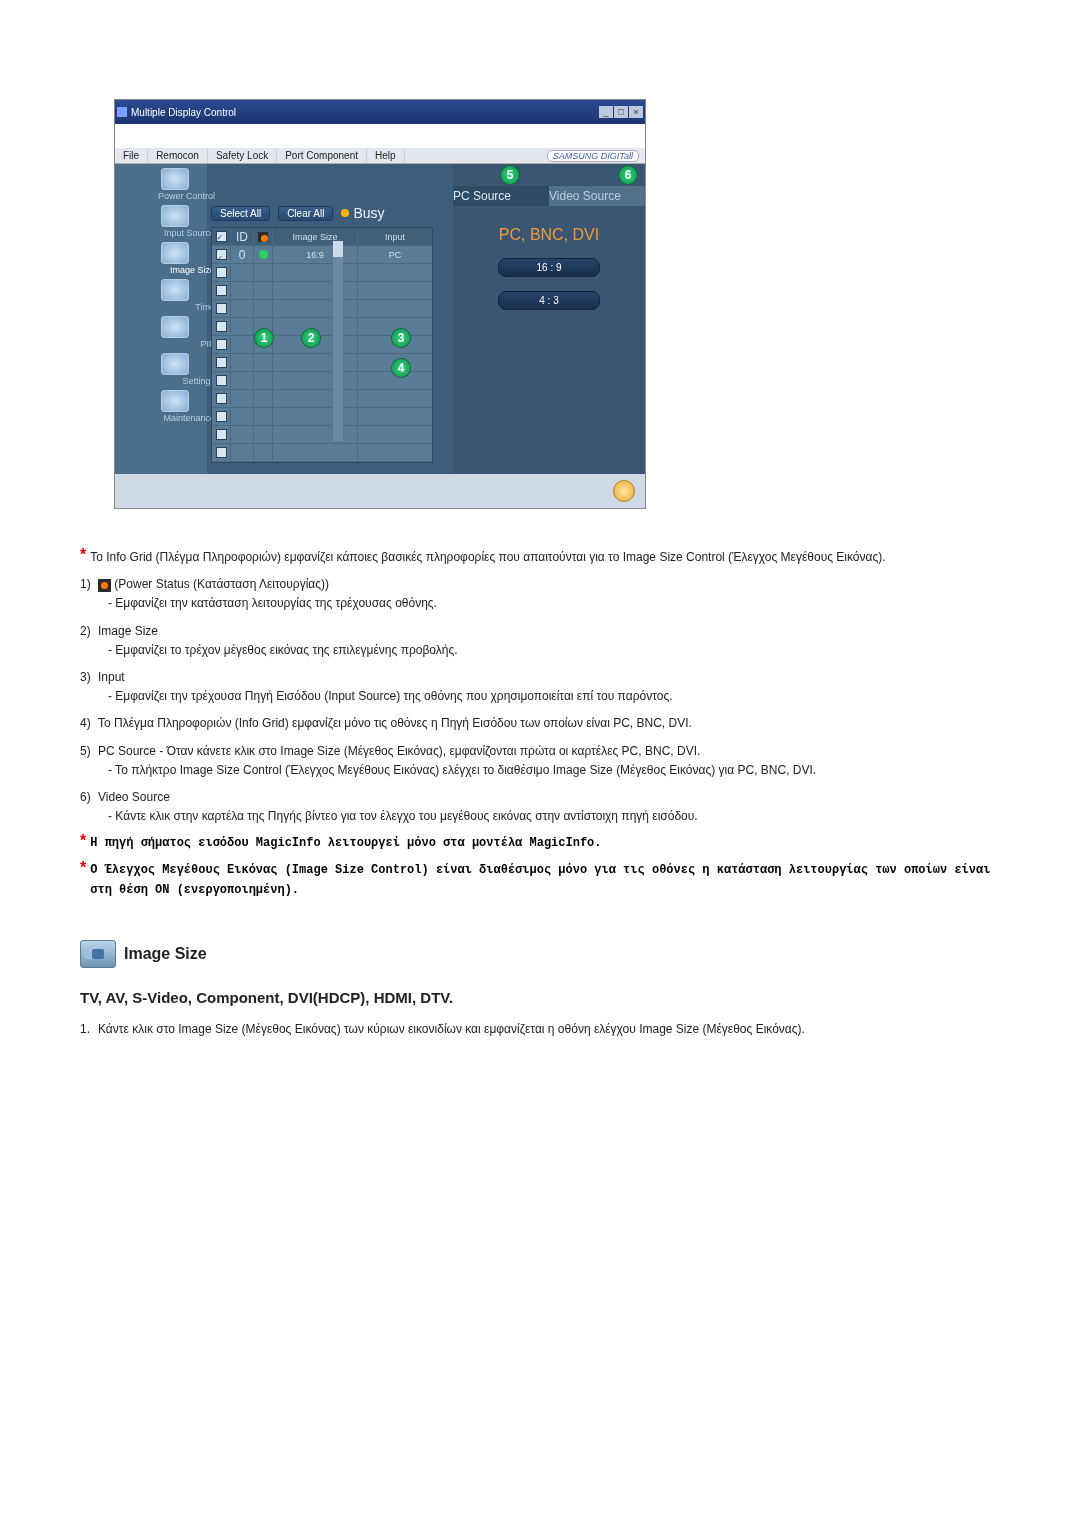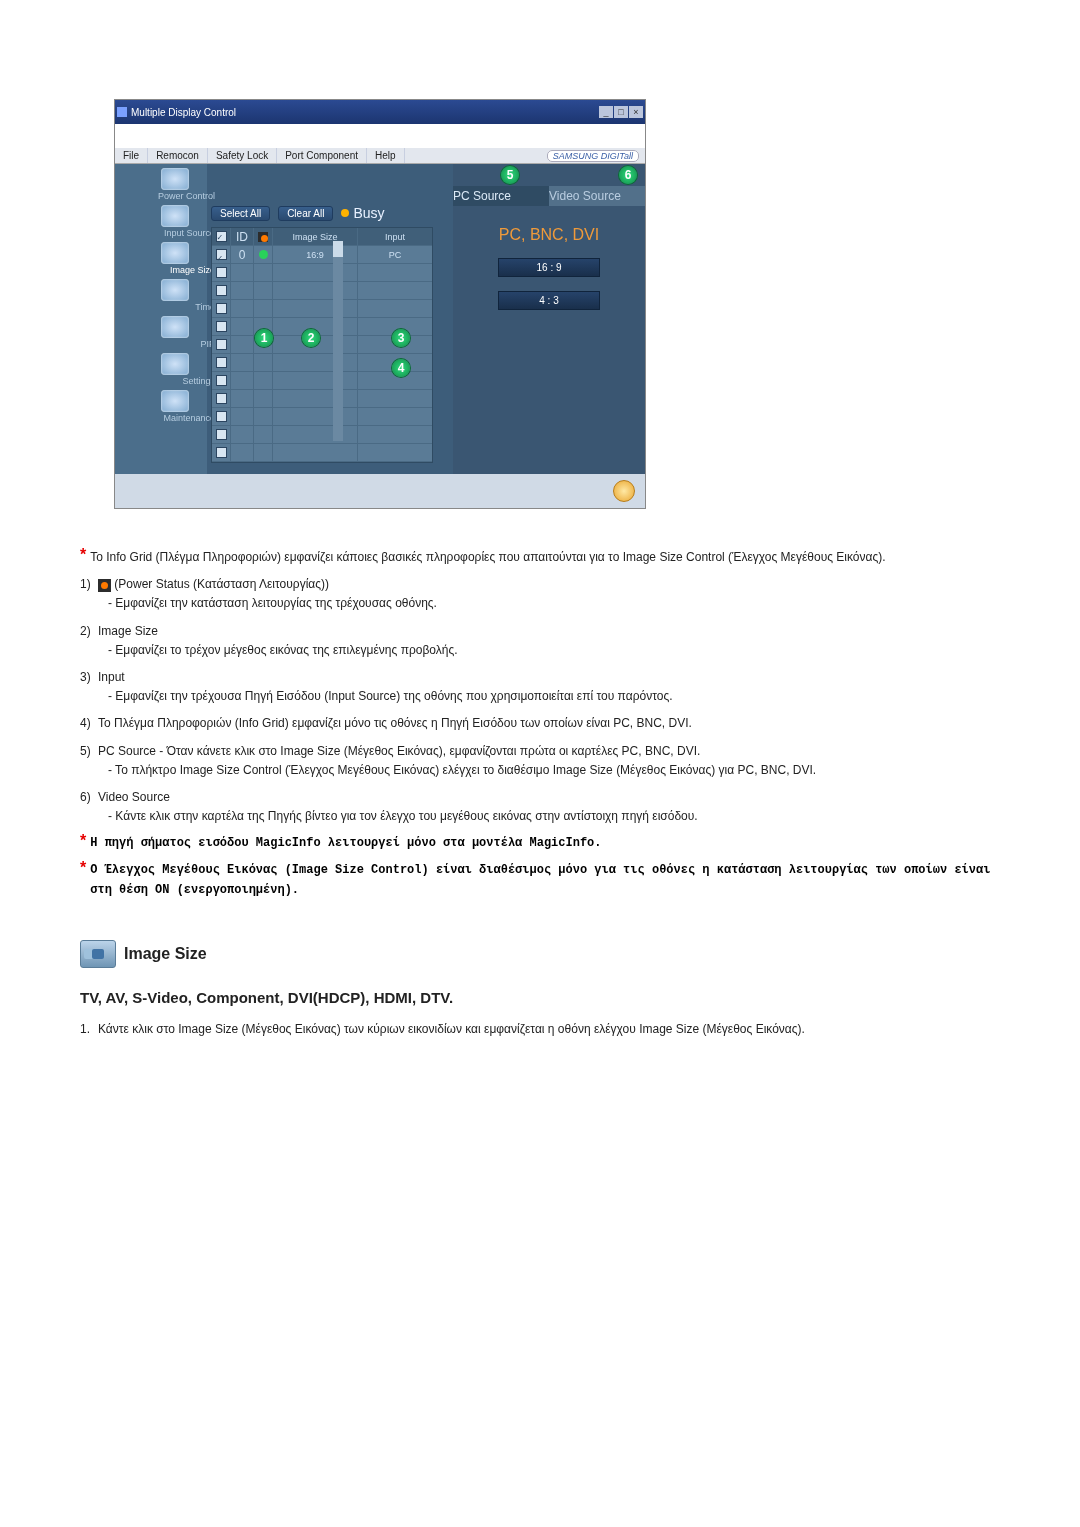--- a/index.html
+++ b/index.html
@@ -95,21 +95,21 @@
   .tab {
     flex: 1; text-align: left; font-size: 12px; color: #dbe9f6;
     background: #2f4b63; padding: 3px 0;
   }
   .tab.inactive { background: #52708a; color: #b9cde0; }
   .panel-area { padding-top: 20px; display: flex; flex-direction: column; align-items: center; gap: 14px; }
   .panel-label { font-size: 16px; color: #ef9a3a; }
   .opt-btn {
     width: 100px; text-align: center; font-size: 10px; color: #fff;
     background: linear-gradient(#26436a, #192f4b);
-    border: 1px solid #10243c; border-radius: 0;
+    border: 1px solid #10243c; border-radius: 8px;
     padding: 3px 0;
   }
   .callout {
     position: absolute;
     width: 18px; height: 18px;
     border-radius: 50%;
     background: radial-gradient(#2fd97e, #0f8c46);
     color: #fff; font-size: 12px; font-weight: bold;
     display: flex; align-items: center; justify-content: center;
     box-shadow: 0 0 0 1px #0a6b35;

